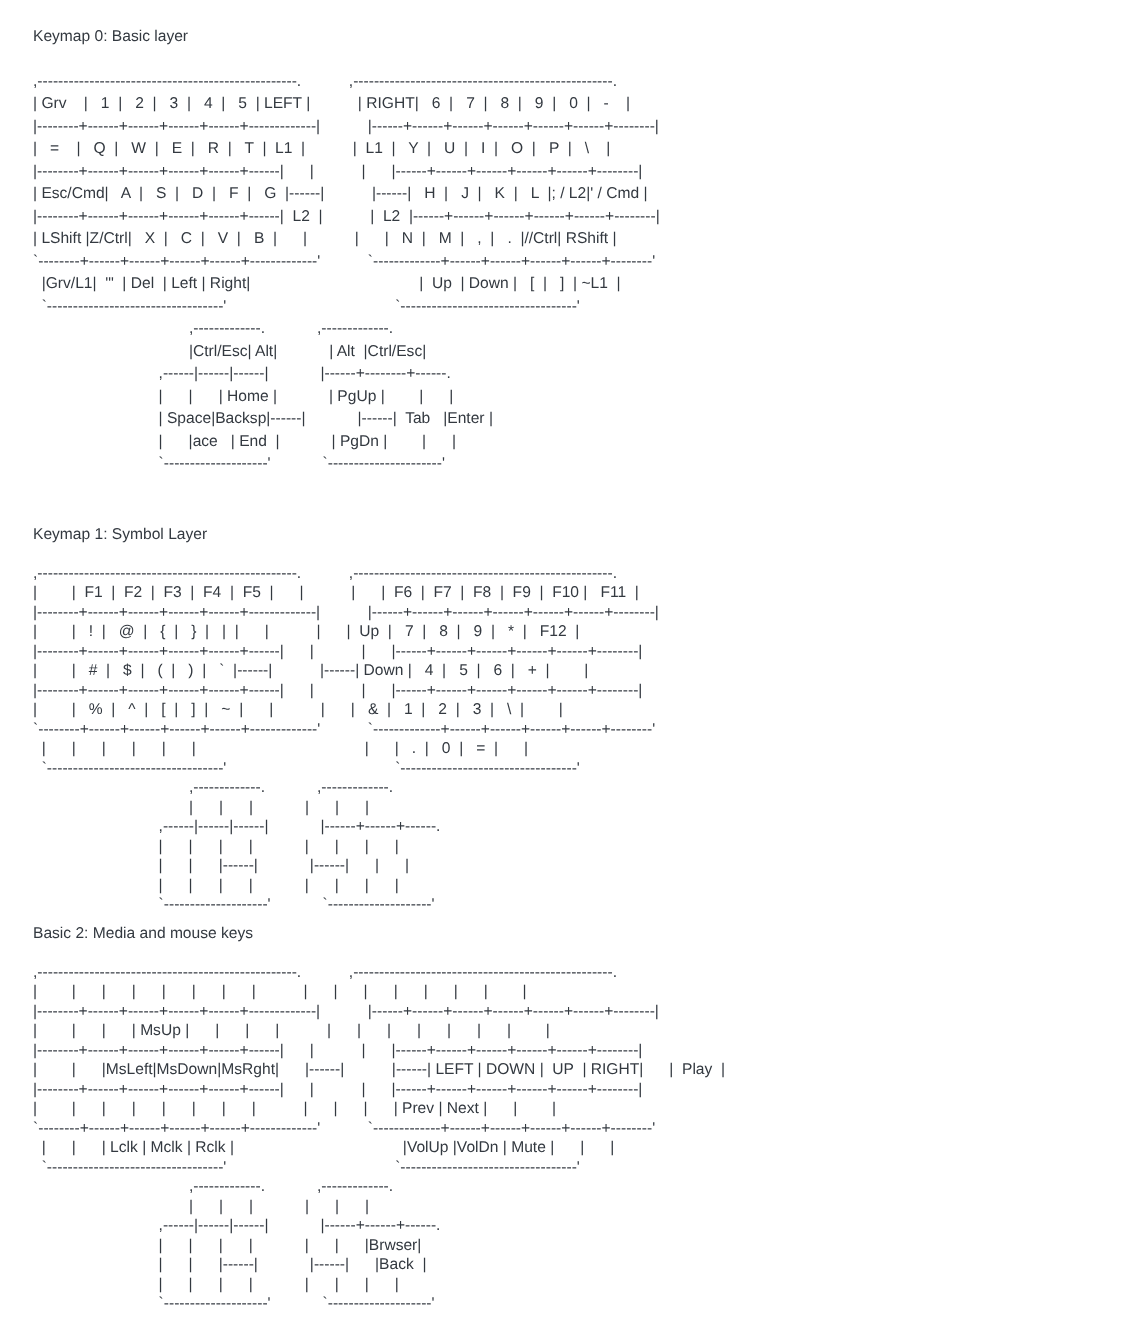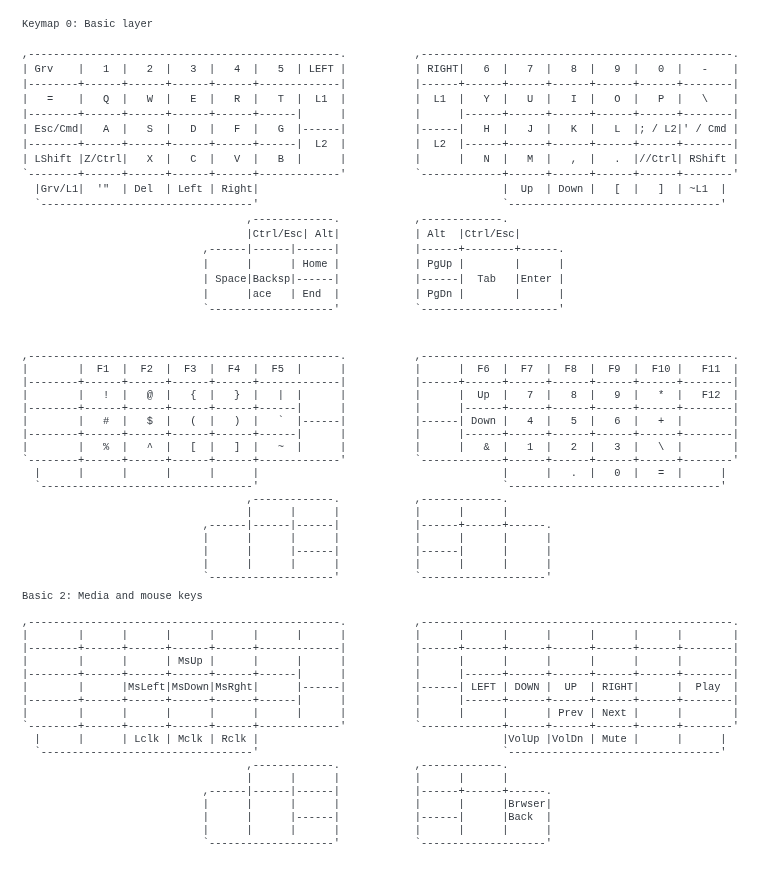--- a/index.html
+++ b/index.html
@@ -13,21 +13,21 @@
     overflow: hidden;
   }
   .page {
     padding: 17px 0 0 22px;
     box-sizing: border-box;
     width: 765px;
     height: 883px;
   }
   pre {
     margin: 0;
-    font-family: Liberation Mono, monospace;
+    font-family: Liberation Sans, sans-serif;
     font-size: 10.4px;
     color: #333940;
     white-space: pre;
   }
   
   .km0 .km-title { line-height: 15px; margin-bottom: 15px; }
   .km0 .km-art   { line-height: 15px; }
   .km0           { margin-bottom: 33px; }
 
   .km1 .km-title { line-height: 13px; margin-bottom: 13px; }
@@ -58,20 +58,21 @@
                                     ,-------------.            ,-------------.
                                     |Ctrl/Esc| Alt|            | Alt  |Ctrl/Esc|
                              ,------|------|------|            |------+--------+------.
                              |      |      | Home |            | PgUp |        |      |
                              | Space|Backsp|------|            |------|  Tab   |Enter |
                              |      |ace   | End  |            | PgDn |        |      |
                              `--------------------'            `----------------------'</pre>
   </section>
 
   <section class="km km1">
+    <pre class="km-title">Keymap 1: Symbol Layer</pre>
     <pre class="km-art">,--------------------------------------------------.           ,--------------------------------------------------.
 |        |  F1  |  F2  |  F3  |  F4  |  F5  |      |           |      |  F6  |  F7  |  F8  |  F9  |  F10 |   F11  |
 |--------+------+------+------+------+-------------|           |------+------+------+------+------+------+--------|
 |        |   !  |   @  |   {  |   }  |   |  |      |           |      |  Up  |   7  |   8  |   9  |   *  |   F12  |
 |--------+------+------+------+------+------|      |           |      |------+------+------+------+------+--------|
 |        |   #  |   $  |   (  |   )  |   `  |------|           |------| Down |   4  |   5  |   6  |   +  |        |
 |--------+------+------+------+------+------|      |           |      |------+------+------+------+------+--------|
 |        |   %  |   ^  |   [  |   ]  |   ~  |      |           |      |   &amp;  |   1  |   2  |   3  |   \  |        |
 `--------+------+------+------+------+-------------'           `-------------+------+------+------+------+--------'
   |      |      |      |      |      |                                       |      |   .  |   0  |   =  |      |

